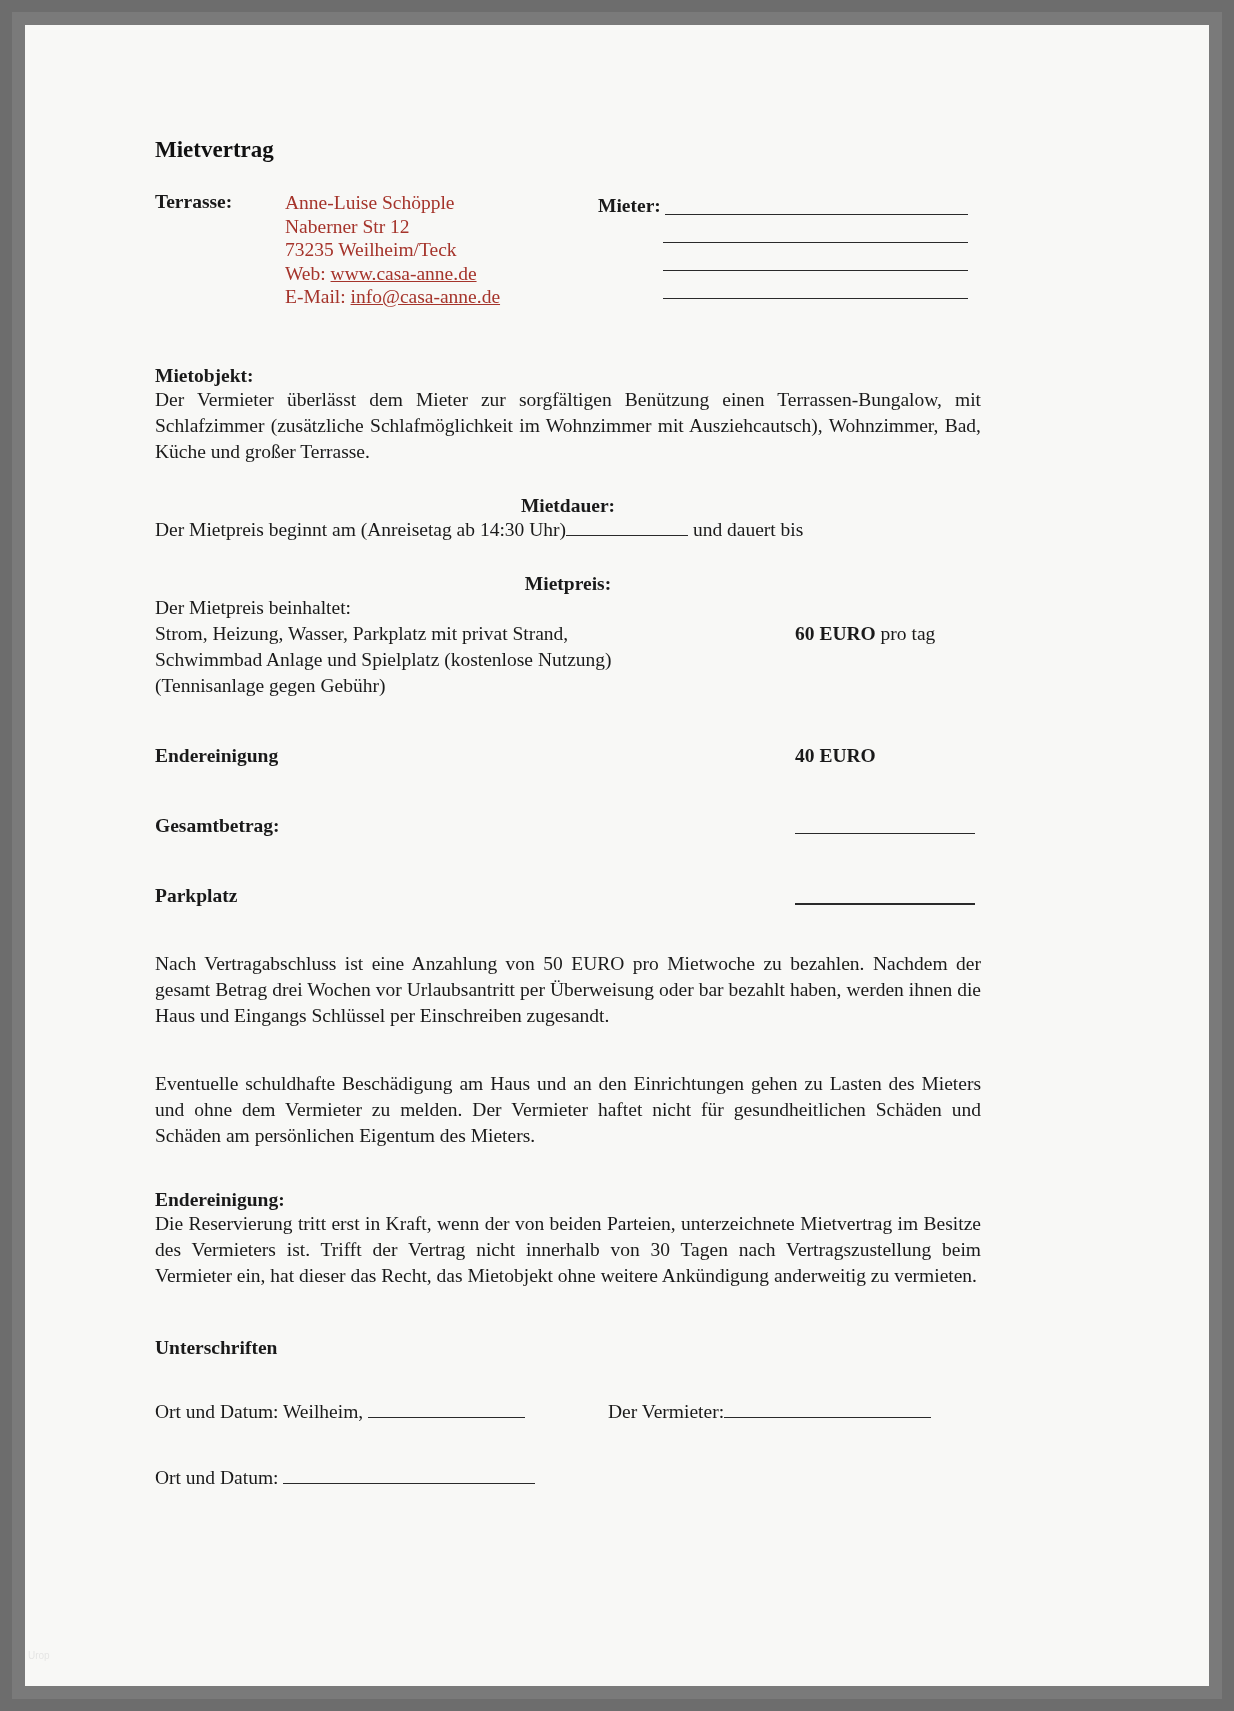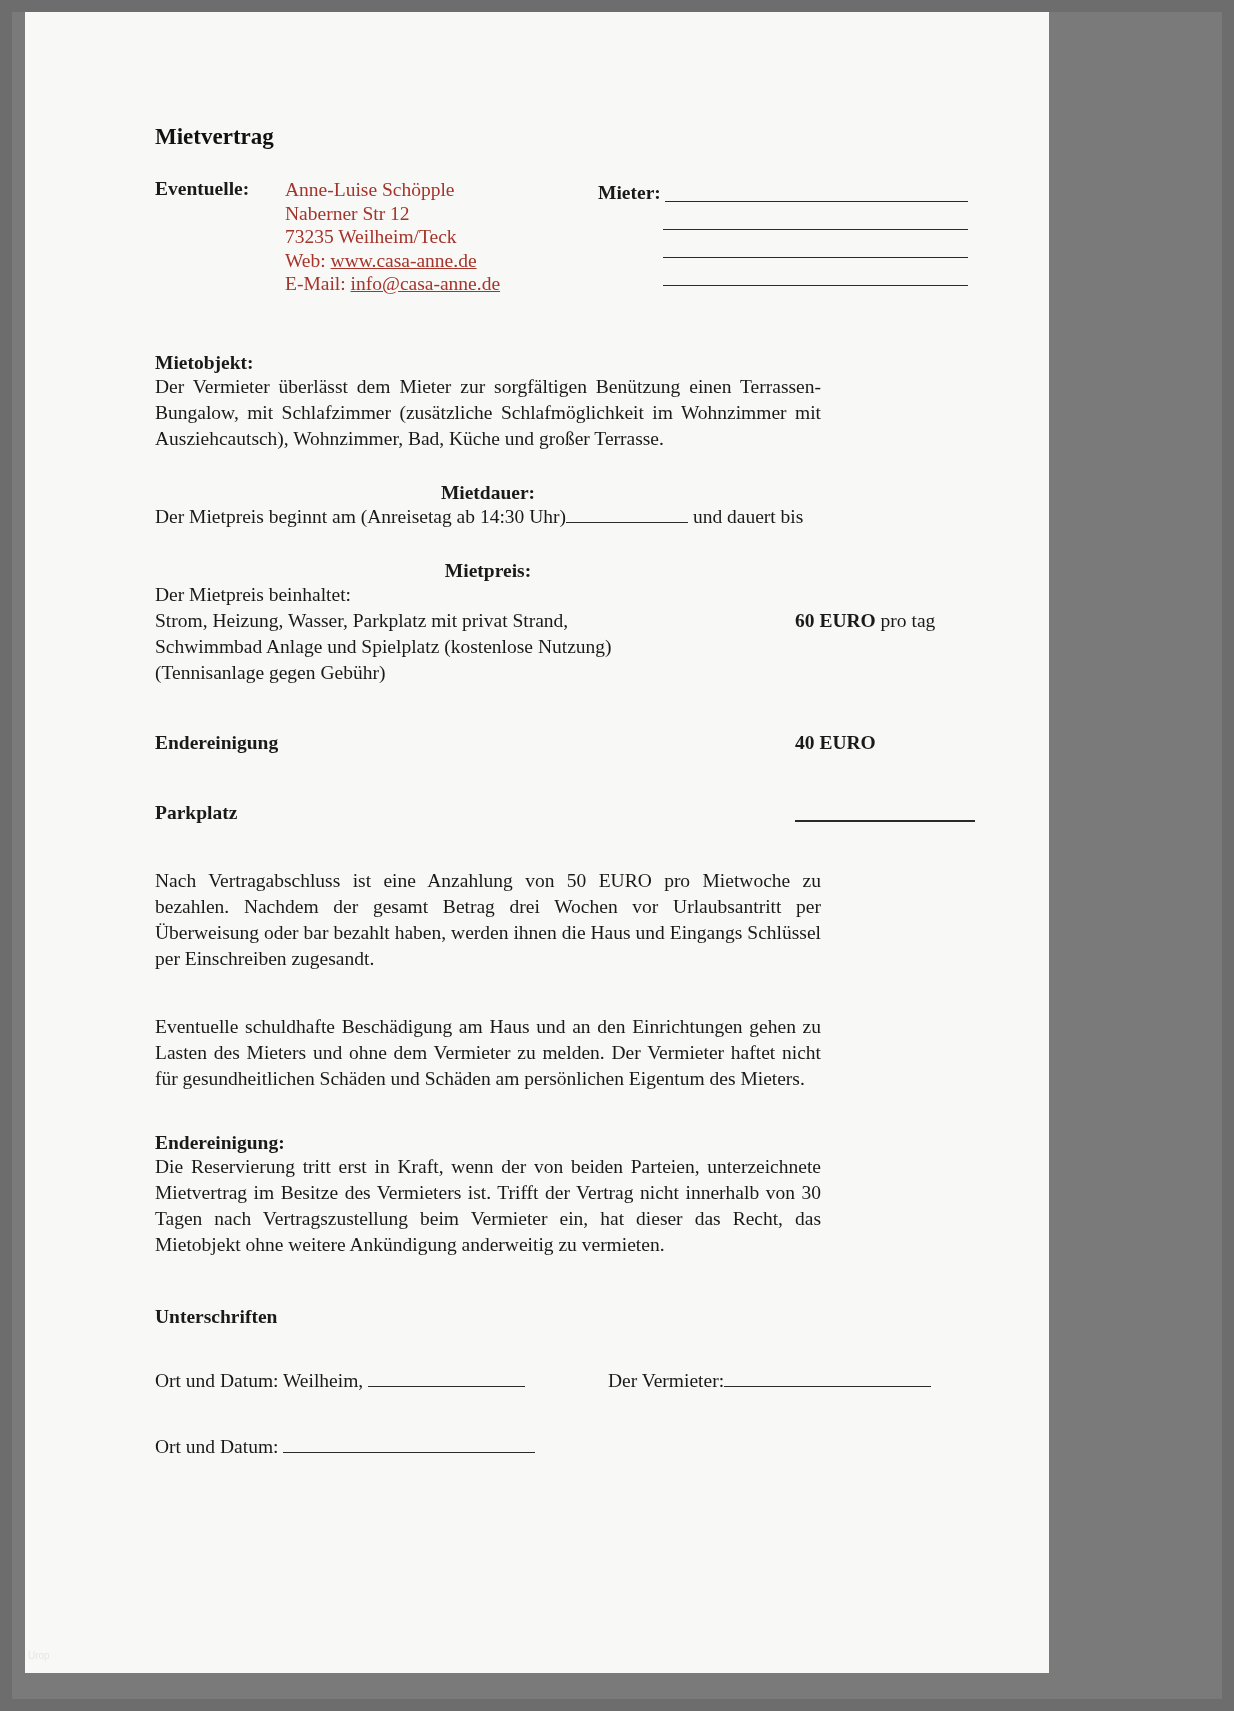--- a/index.html
+++ b/index.html
@@ -10,22 +10,22 @@
     width: 1234px;
     height: 1711px;
     background: #7a7a7a;
     position: relative;
     font-family: "Liberation Serif", "DejaVu Serif", serif;
     box-shadow: inset 0 0 0 12px rgba(0,0,0,0.10);
   }
   .page {
     position: absolute;
     left: 25px;
-    top: 12px;
-    width: 1024px;
+    top: 25px;
+    width: 1184px;
     height: 1661px;
     background: #f8f8f6;
     box-sizing: border-box;
     padding: 112px 228px 0 130px;
     overflow: hidden;
     color: #1a1a1a;
     font-size: 19.5px;
   }
   .bold { font-weight: bold; }
   h1.doc-title {
@@ -134,21 +134,21 @@
   }
 </style>
 </head>
 <body>
 
 <div class="page">
 
   <h1 class="doc-title">Mietvertrag</h1>
 
   <div class="parties">
-    <div class="vermieter-label">Eventuelle:</div>
+    <div class="vermieter-label">Terrasse:</div>
 
     <div class="vermieter-info">
       <div>Anne-Luise Schöpple</div>
       <div>Naberner Str 12</div>
       <div>73235 Weilheim/Teck</div>
       <div>
         <span>Web:</span>
         <a class="link">www.casa-anne.de</a>
       </div>
       <div>
@@ -190,20 +190,24 @@
     <span class="right-col"><span class="bold">60 EURO</span> <span>pro tag</span></span>
   </div>
   <div class="line">Schwimmbad Anlage und Spielplatz (kostenlose Nutzung)</div>
   <div class="line">(Tennisanlage gegen Gebühr)</div>
 
   <div class="row mt-big">
     <span class="bold">Endereinigung</span>
     <span class="right-col bold">40 EURO</span>
   </div>
 
+  <div class="row mt-big">
+    <span class="bold">Gesamtbetrag:</span>
+    <span class="right-col"><span class="blank" style="width:180px"></span></span>
+  </div>
 
   <div class="row mt-big">
     <span class="bold">Parkplatz</span>
     <span class="right-col"><span class="blank thick" style="width:180px"></span></span>
   </div>
 
   <p class="para mt-para">Nach Vertragabschluss ist eine Anzahlung von 50 EURO pro Mietwoche zu bezahlen. Nachdem der gesamt Betrag drei Wochen vor Urlaubsantritt per Überweisung oder bar bezahlt haben, werden ihnen die Haus und Eingangs Schlüssel per Einschreiben zugesandt.</p>
   <p class="para mt-para">Eventuelle schuldhafte Beschädigung am Haus und an den Einrichtungen gehen zu Lasten des Mieters und ohne dem Vermieter zu melden. Der Vermieter haftet nicht für gesundheitlichen Schäden und Schäden am persönlichen Eigentum des Mieters.</p>
 
   <div class="heading mt-ink">Endereinigung:</div>

